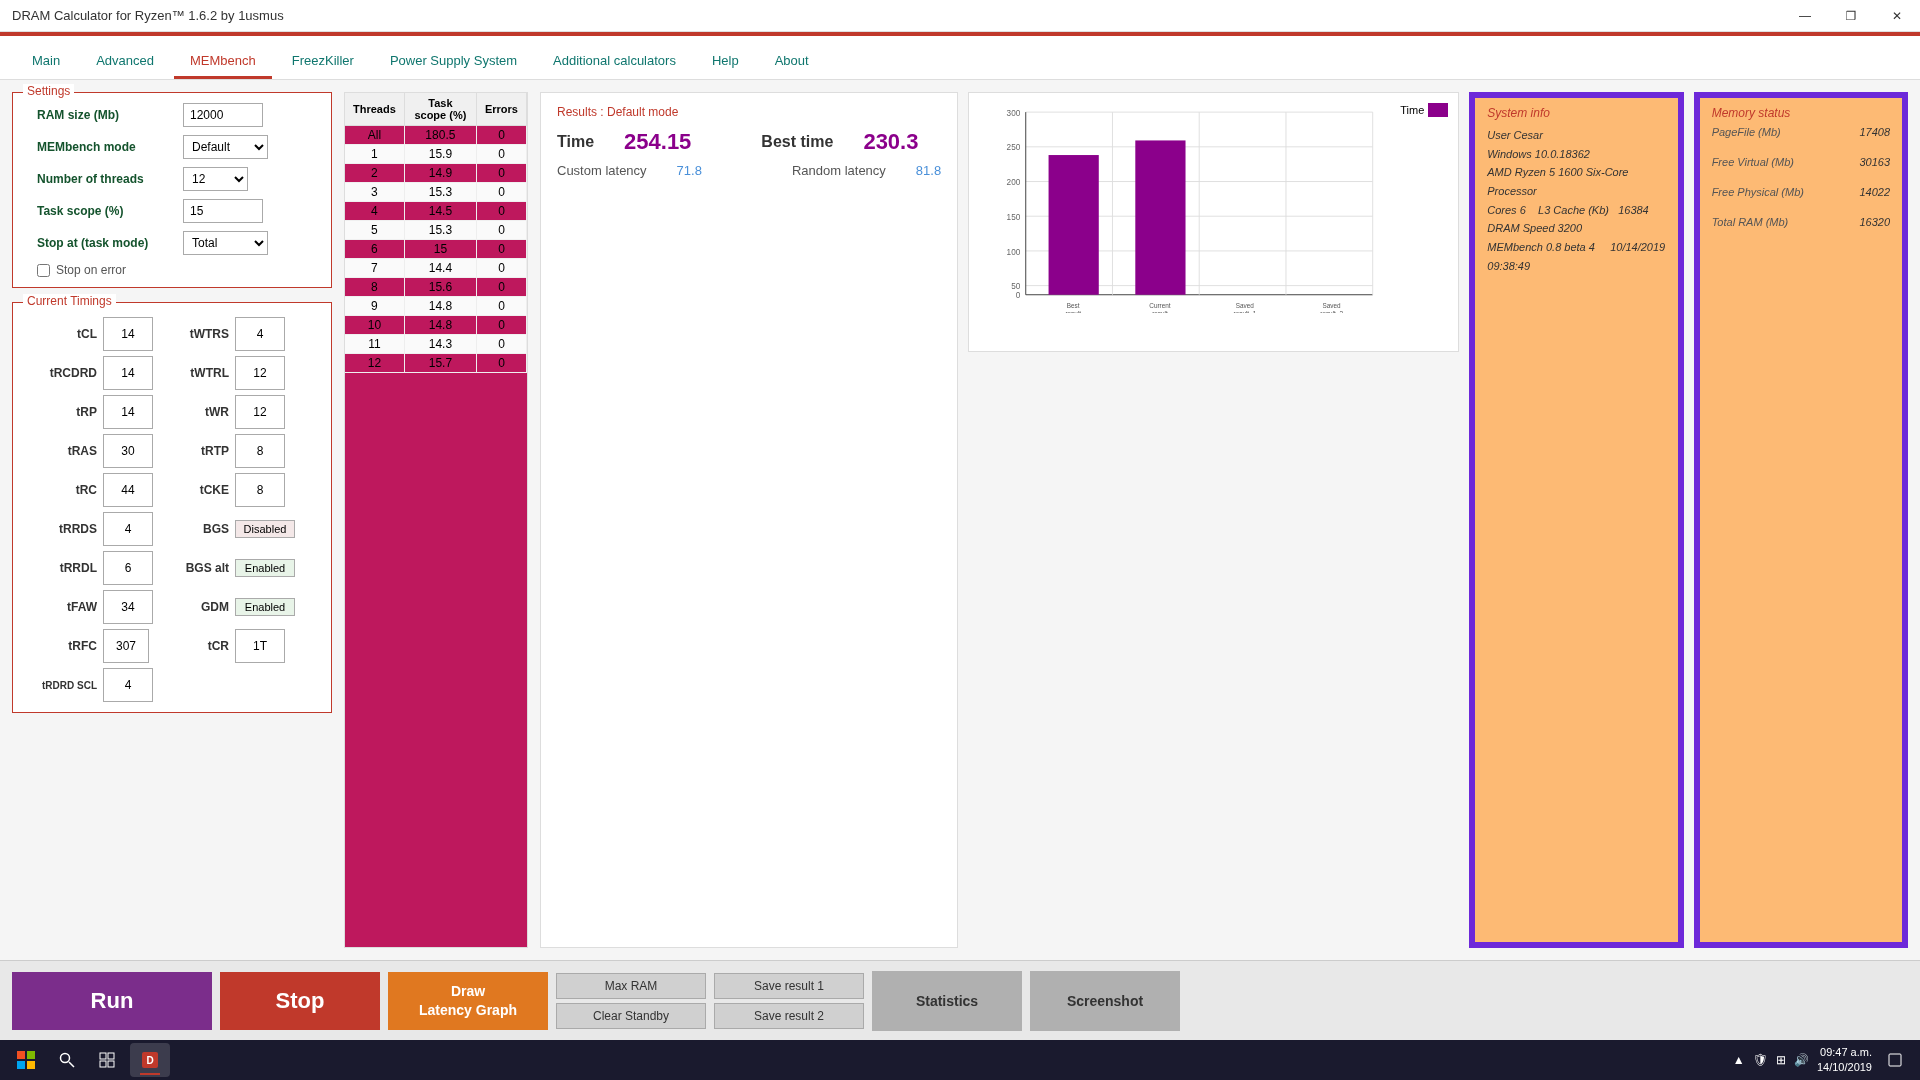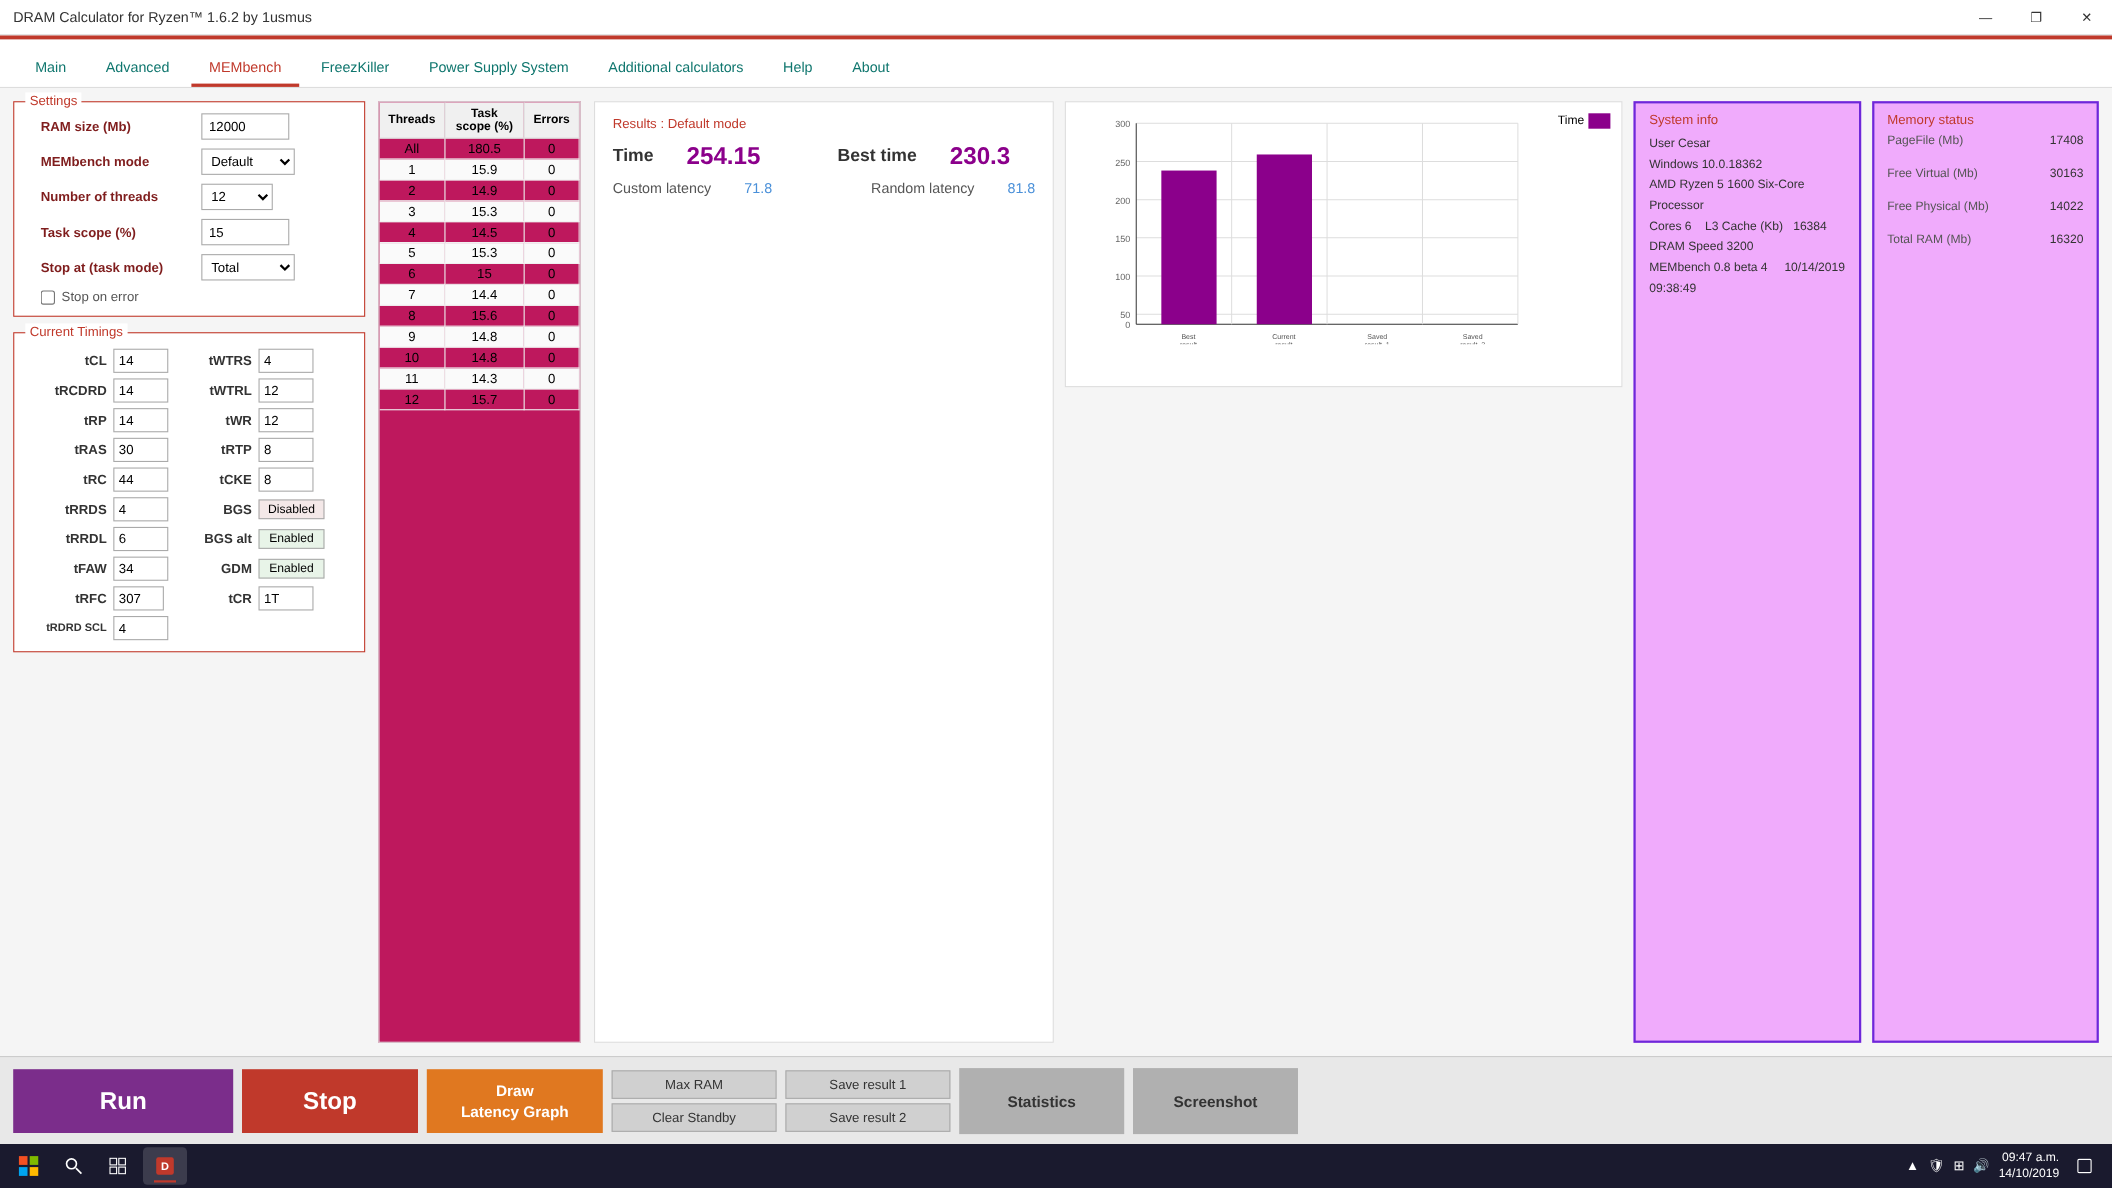--- a/index.html
+++ b/index.html
@@ -81,21 +81,21 @@
       color: #c0392b;
       font-size: 12px;
     }
 
     .settings-row {
       display: flex;
       align-items: center;
       margin-bottom: 8px;
       gap: 6px;
     }
-    .settings-label { font-size: 12px; font-weight: bold; color: #7f1d1d; min-width: 140px; }
+    .settings-label { font-size: 12px; font-weight: bold; color: #14532d; min-width: 140px; }
     .settings-input {
       border: 1px solid #aaa;
       padding: 2px 6px;
       font-size: 12px;
       width: 80px;
       height: 24px;
     }
     .settings-select {
       border: 1px solid #aaa;
       padding: 2px 4px;
@@ -104,21 +104,22 @@
       height: 24px;
       background: white;
     }
     .checkbox-row { display: flex; align-items: center; gap: 6px; font-size: 12px; color: #555; }
     .timing-label { font-size: 12px; font-weight: bold; color: #333; text-align: right; }
     .timing-input {
       border: 1px solid #aaa;
       padding: 2px 4px;
       font-size: 12px;
       width: 50px;
-      height: 22px;
+      height: 34px;
+      text-align: center;
     }
     .timing-badge {
       border: 1px solid #aaa;
       padding: 2px 6px;
       font-size: 11px;
       background: white;
       text-align: center;
     }
     .timing-badge.enabled { background: #e8f4e8; }
     .timing-badge.disabled { background: #f4e8e8; }
@@ -196,24 +197,25 @@
       font-size: 11px;
     }
     .legend-box { width: 20px; height: 14px; background: #8b008b; }
 
     
     .info-row {
       display: flex;
       gap: 10px;
     }
     .system-info-box, .memory-status-box {
-      border: 2px solid #6d28d9;
-      background: #f0abfc;
+      border: 6px solid #6d28d9;
+      background: #fdba74;
       padding: 8px 12px;
       flex: 1;
+      font-style: italic;
     }
     .info-title { color: #c0392b; font-size: 12px; margin-bottom: 6px; }
     .info-text { font-size: 11px; color: #333; line-height: 1.7; }
     .memory-grid { display: grid; grid-template-columns: 1fr auto; gap: 18px 10px; font-size: 11px; }
     .memory-key { color: #555; }
     .memory-val { color: #333; text-align: right; }
 
     
     .bottom-bar {
       height: 80px;

